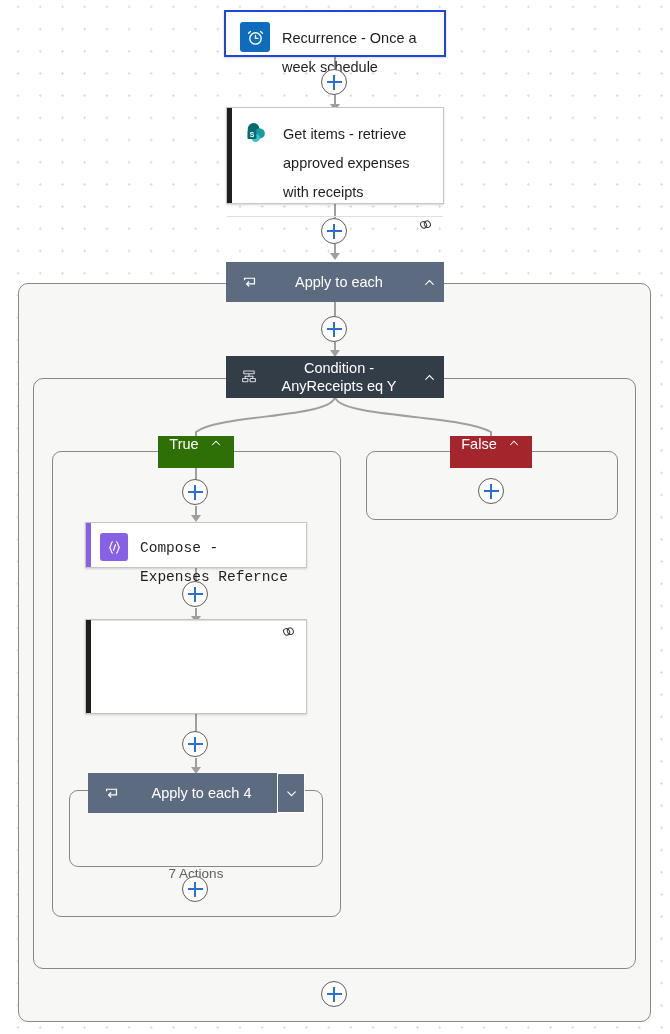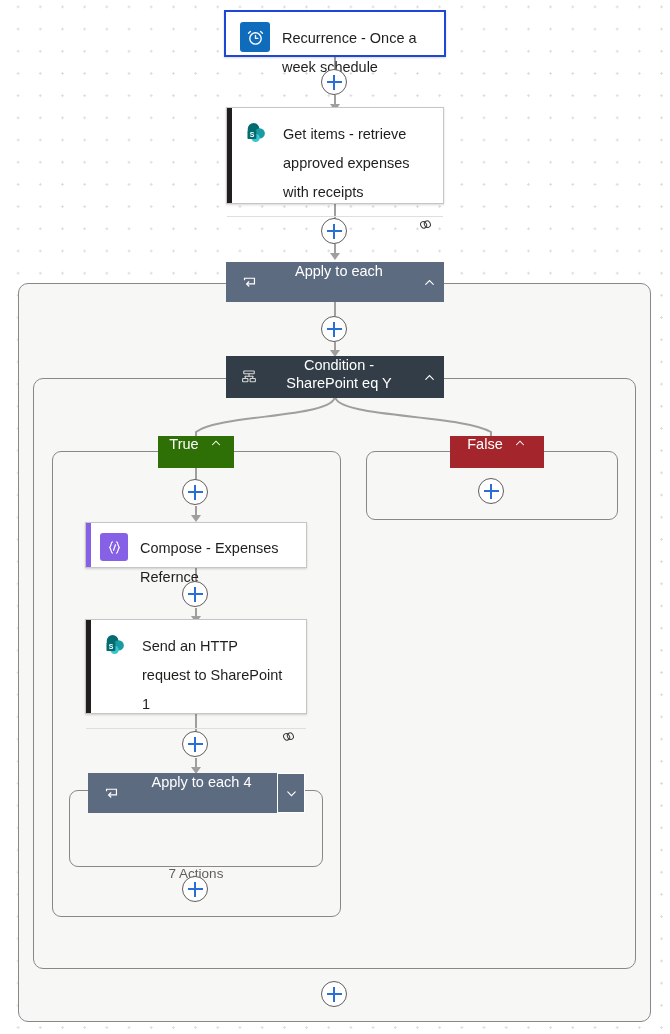--- a/index.html
+++ b/index.html
@@ -109,20 +109,21 @@
     display: flex;
     align-items: center;
     justify-content: flex-end;
     padding-right: 10px;
   }
 
   
   .scope-header {
     position: absolute;
     display: flex;
+    align-items: center;
     color: #ffffff;
     font-size: 14.5px;
     line-height: 18px;
     cursor: pointer;
     z-index: 6;
   }
   .scope-header .sh-icon {
     width: 30px;
     flex: 0 0 30px;
     display: flex; align-items: center; justify-content: center;
@@ -272,80 +273,68 @@
       <svg width="18" height="18" viewBox="0 0 24 24" fill="none" stroke="#d6d6d6" stroke-width="1.5" stroke-linecap="round">
         <rect x="5" y="4" width="14" height="3.6" rx="0.6"></rect>
         <path d="M12 7.6 V11"></path>
         <path d="M7 11 H17"></path>
         <path d="M7 11 V14"></path>
         <path d="M17 11 V14"></path>
         <rect x="3.5" y="14" width="7" height="4.4" rx="0.6"></rect>
         <rect x="13.5" y="14" width="7" height="4.4" rx="0.6"></rect>
       </svg>
     </span>
-    <span class="sh-label">Condition - SharePoint eq Y</span>
+    <span class="sh-label">Condition - AnyReceipts eq Y</span>
     <span class="sh-chev">
       <svg width="15" height="15" viewBox="0 0 24 24" fill="none" stroke="#ffffff" stroke-width="1.8" stroke-linecap="round">
         <path d="M6 15 L12 9 L18 15"></path>
       </svg>
     </span>
   </div>
 
   <div class="branch-label" style="left:158px; top:436px; width:76px; height:32px; background:#2e7005;">
     <span class="bl-text">True</span>
     <span>
       <svg width="14" height="14" viewBox="0 0 24 24" fill="none" stroke="#ffffff" stroke-width="1.8" stroke-linecap="round">
         <path d="M6 15 L12 9 L18 15"></path>
       </svg>
     </span>
   </div>
 
-  <div class="branch-label" style="left:450px; top:436px; width:94px; height:32px; background:#a4262c;">
+  <div class="branch-label" style="left:450px; top:436px; width:82px; height:32px; background:#a4262c;">
     <span class="bl-text">False</span>
     <span>
       <svg width="14" height="14" viewBox="0 0 24 24" fill="none" stroke="#ffffff" stroke-width="1.8" stroke-linecap="round">
         <path d="M6 15 L12 9 L18 15"></path>
       </svg>
     </span>
   </div>
 
   <div class="plus" style="left:478px; top:478px;"></div>
 
   <div class="plus" style="left:182px; top:479px;"></div>
 
-  <div class="card" style="left:85px; top:522px; width:222px; height:46px;">
+  <div class="card" style="left:85px; top:522px; width:222px; height:46px;font-family:Liberation Mono, monospace;">
     <div class="card-accent" style="background:#8661e5;"></div>
     <div class="card-top">
       <div class="card-icon" style="background:#8661e5; width:28px; height:28px; flex:0 0 28px;">
         <svg width="19" height="19" viewBox="0 0 24 24" fill="none" stroke="#ffffff" stroke-width="1.5" stroke-linecap="round">
           <path d="M9.5 5 C7.5 5 7.8 10 6 12 C7.8 14 7.5 19 9.5 19"></path>
           <path d="M14.5 5 C16.5 5 16.2 10 18 12 C16.2 14 16.5 19 14.5 19"></path>
           <path d="M13.2 8.5 L10.8 15.5"></path>
         </svg>
       </div>
       <div class="card-title" style="padding-top:2px;">Compose - Expenses Refernce</div>
     </div>
   </div>
 
   <div class="plus" style="left:182px; top:581px;"></div>
 
   <div class="card" style="left:85px; top:619px; width:222px; height:95px;">
     <div class="card-accent" style="background:#201f1e;"></div>
-    <div class="card-top">
-      <div class="card-icon">
-        <svg width="26" height="26" viewBox="0 0 32 32">
-          <circle cx="13" cy="11" r="7.2" fill="#036c70"></circle>
-          <circle cx="20.5" cy="16.5" r="6.4" fill="#1a9ba1"></circle>
-          <circle cx="15.5" cy="22" r="5.2" fill="#37c6d0"></circle>
-          <rect x="5.5" y="12.5" width="11" height="11" rx="1" fill="#036c70"></rect>
-          <text x="11" y="20.6" font-family="'Liberation Sans',sans-serif" font-size="8.5" font-weight="bold" fill="#ffffff" text-anchor="middle">S</text>
-        </svg>
-      </div>
-      <div class="card-title">Send an HTTP request to SharePoint 1</div>
-    </div>
     <div class="card-foot">
       <span>
         <svg width="15" height="15" viewBox="0 0 24 24" fill="none" stroke="#3b3a39" stroke-width="1.6">
           <ellipse cx="9" cy="12.5" rx="4.6" ry="5.4" transform="rotate(-30 9 12.5)"></ellipse>
           <ellipse cx="15" cy="11.5" rx="4.6" ry="5.4" transform="rotate(-30 15 11.5)"></ellipse>
         </svg>
       </span>
     </div>
   </div>
 

